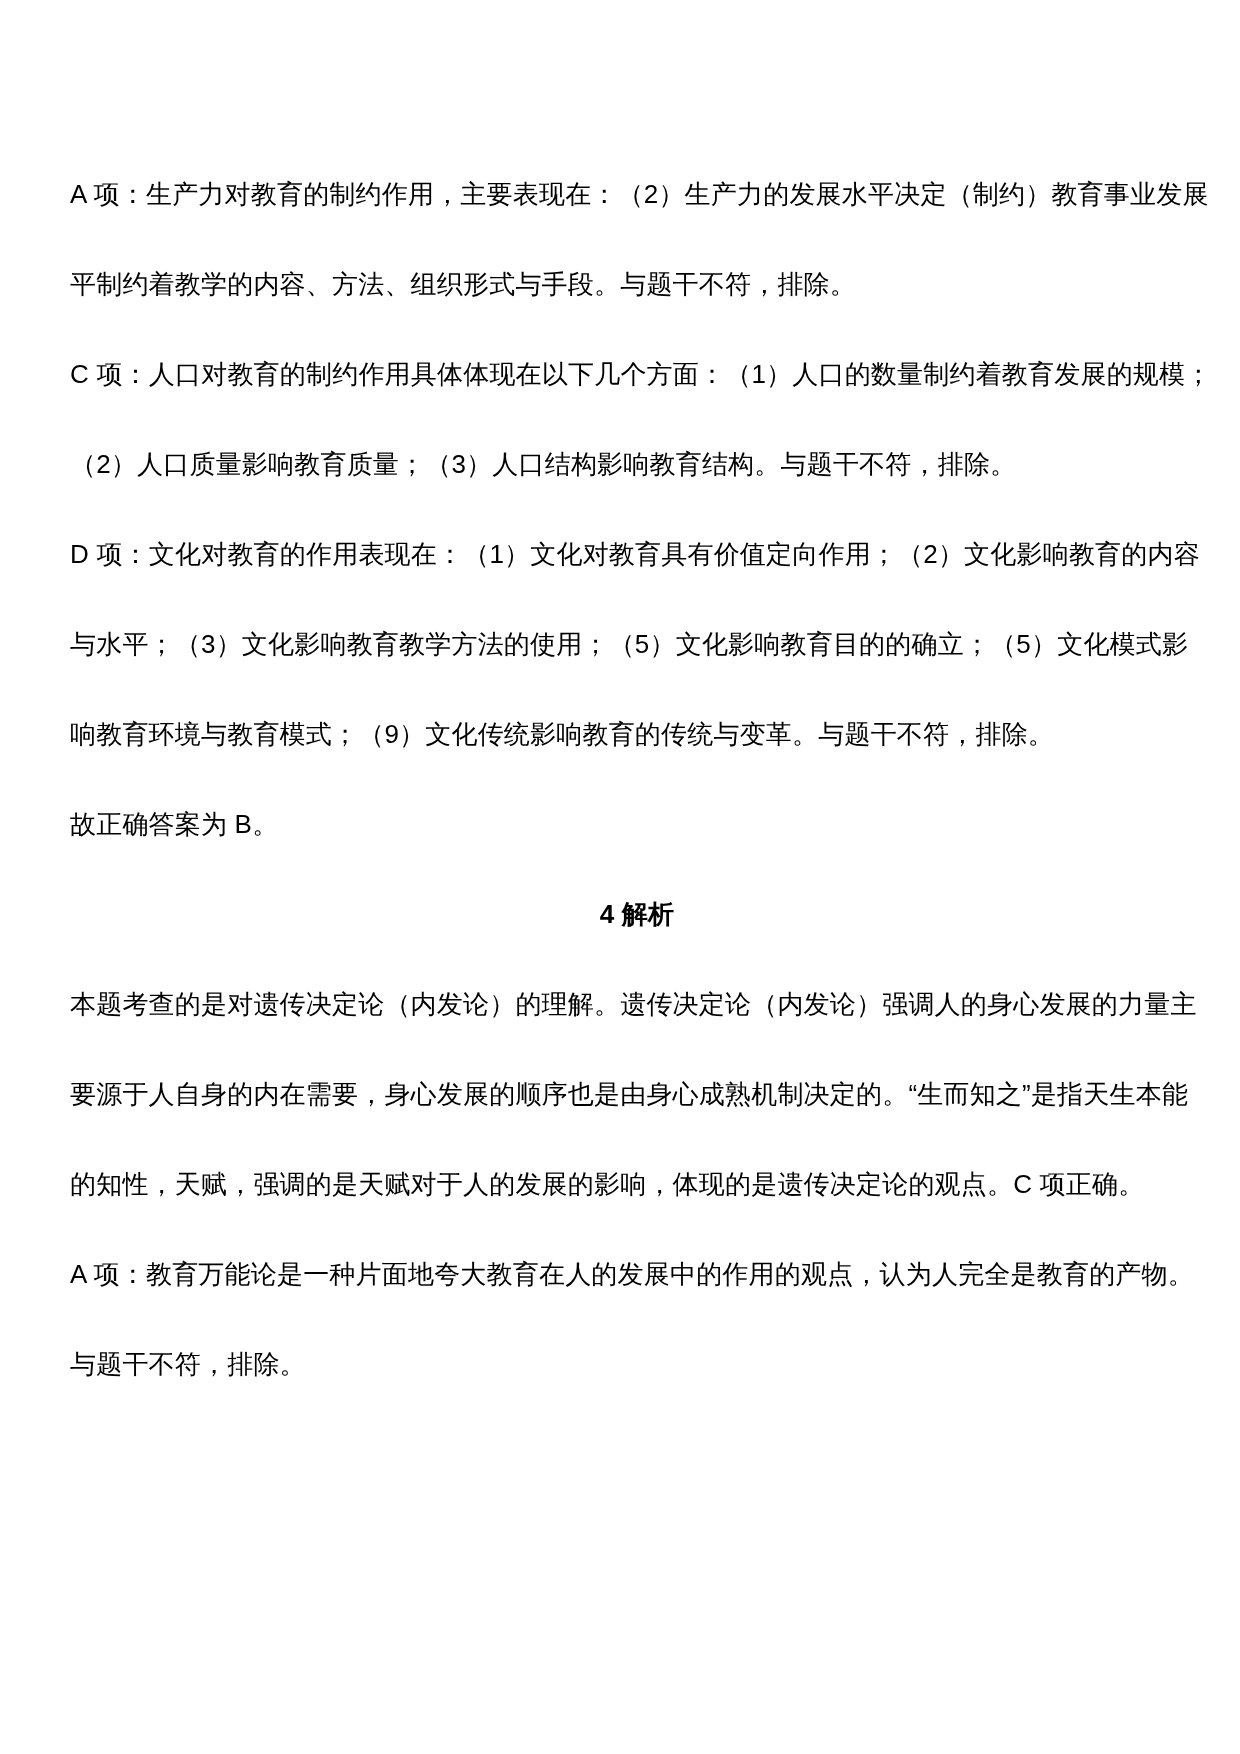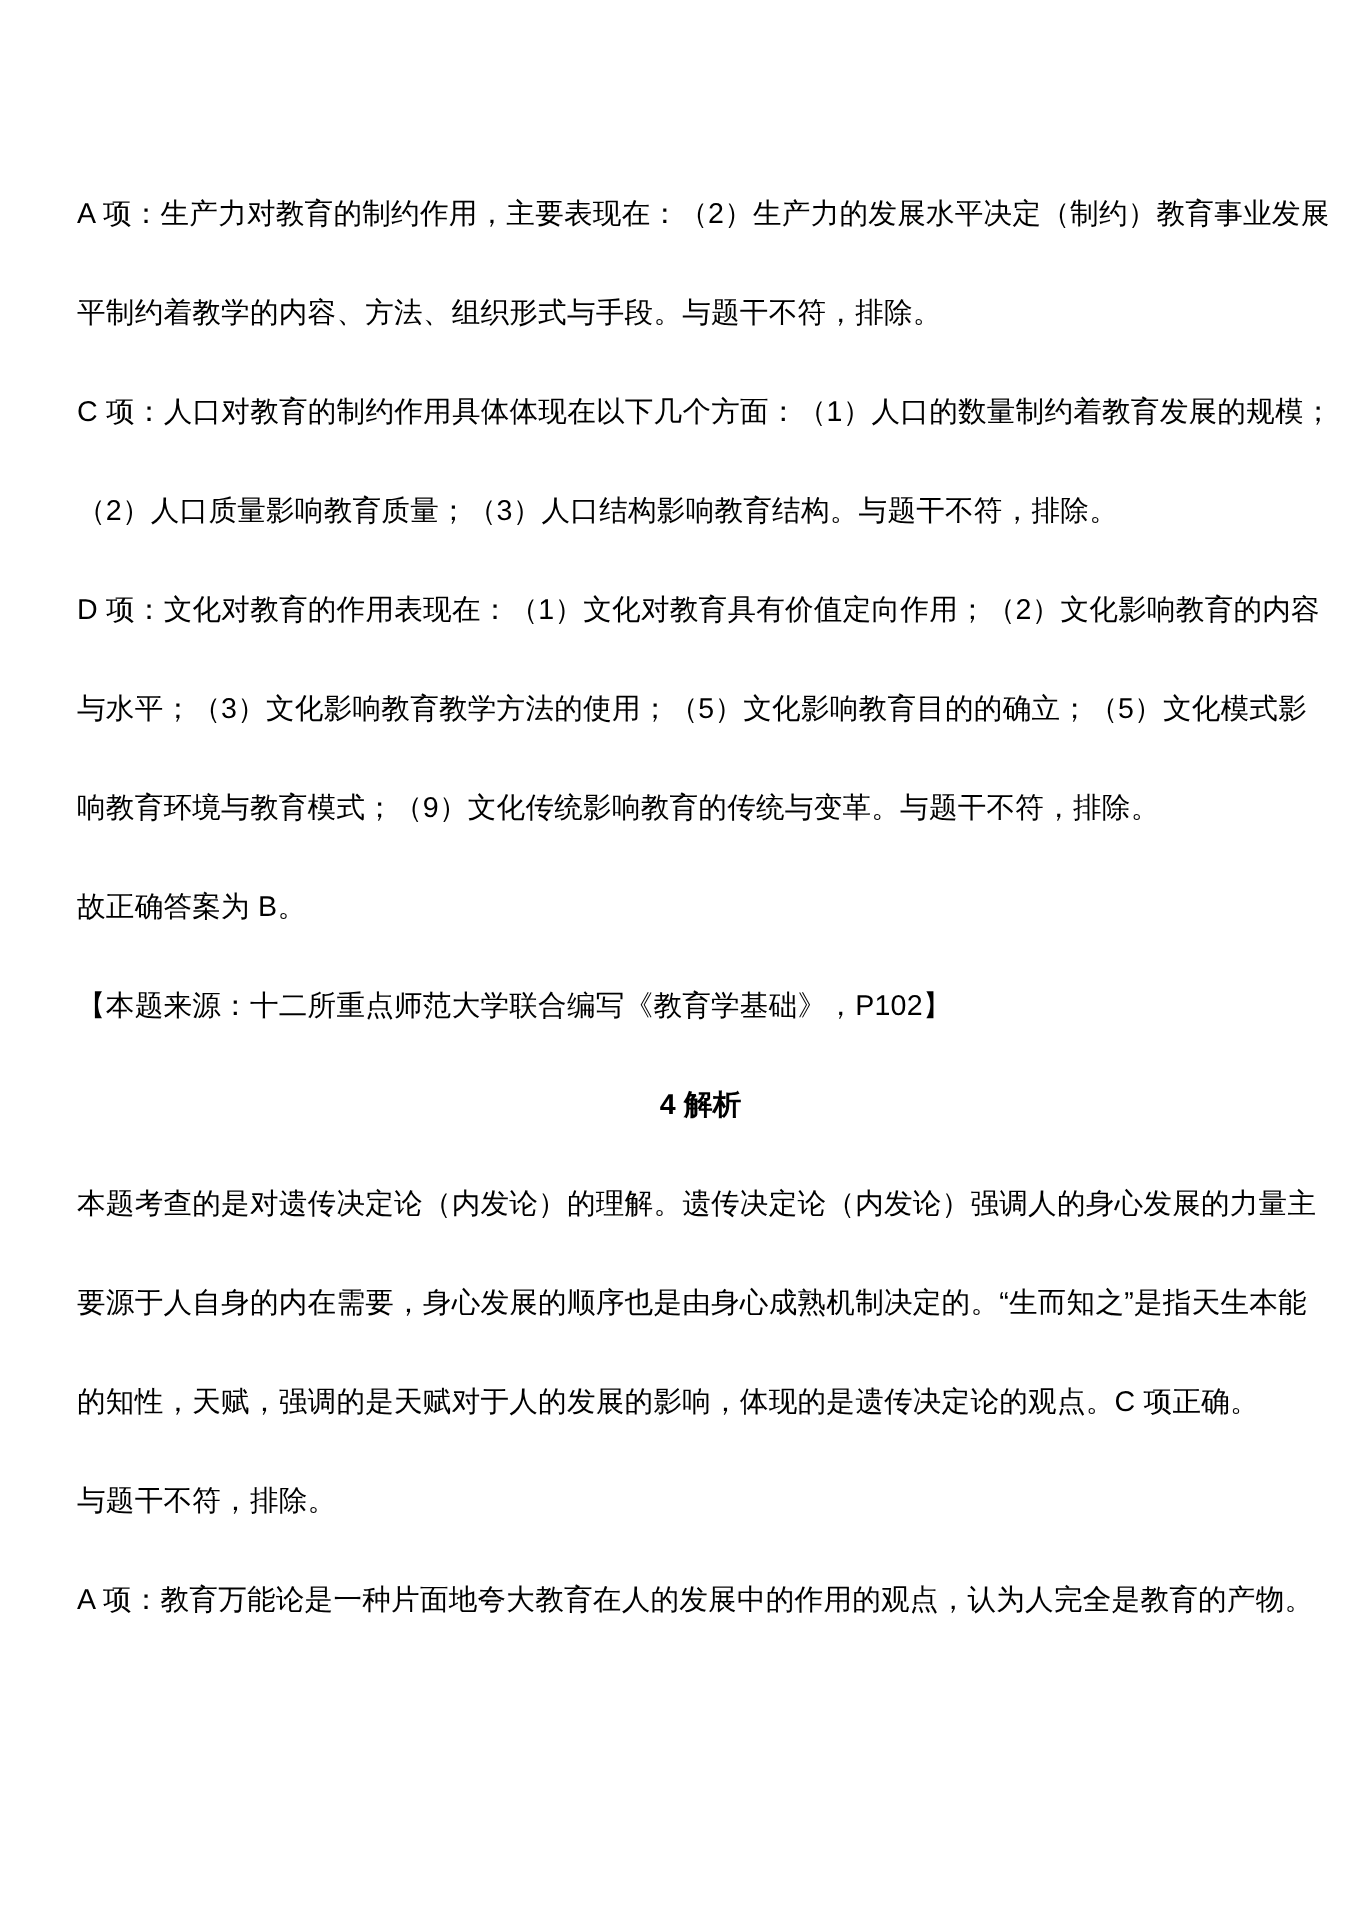--- a/index.html
+++ b/index.html
@@ -35,20 +35,19 @@
 
 <div class="page">
   <div class="line">A 项：生产力对教育的制约作用，主要表现在：（2）生产力的发展水平决定（制约）教育事业发展</div>
   <div class="line">平制约着教学的内容、方法、组织形式与手段。与题干不符，排除。</div>
   <div class="line">C 项：人口对教育的制约作用具体体现在以下几个方面：（1）人口的数量制约着教育发展的规模；</div>
   <div class="line">（2）人口质量影响教育质量；（3）人口结构影响教育结构。与题干不符，排除。</div>
   <div class="line">D 项：文化对教育的作用表现在：（1）文化对教育具有价值定向作用；（2）文化影响教育的内容</div>
   <div class="line">与水平；（3）文化影响教育教学方法的使用；（5）文化影响教育目的的确立；（5）文化模式影</div>
   <div class="line">响教育环境与教育模式；（9）文化传统影响教育的传统与变革。与题干不符，排除。</div>
   <div class="line">故正确答案为 B。</div>
-  <div class="line">【本题来源：十二所重点师范大学联合编写《教育学基础》，P102】</div>
   <div class="line heading">4 解析</div>
   <div class="line">本题考查的是对遗传决定论（内发论）的理解。遗传决定论（内发论）强调人的身心发展的力量主</div>
   <div class="line">要源于人自身的内在需要，身心发展的顺序也是由身心成熟机制决定的。“生而知之”是指天生本能</div>
   <div class="line">的知性，天赋，强调的是天赋对于人的发展的影响，体现的是遗传决定论的观点。C 项正确。</div>
+  <div class="line">A 项：教育万能论是一种片面地夸大教育在人的发展中的作用的观点，认为人完全是教育的产物。</div>
   <div class="line">与题干不符，排除。</div>
-  <div class="line">A 项：教育万能论是一种片面地夸大教育在人的发展中的作用的观点，认为人完全是教育的产物。</div>
 </div>
 
 </body></html>

